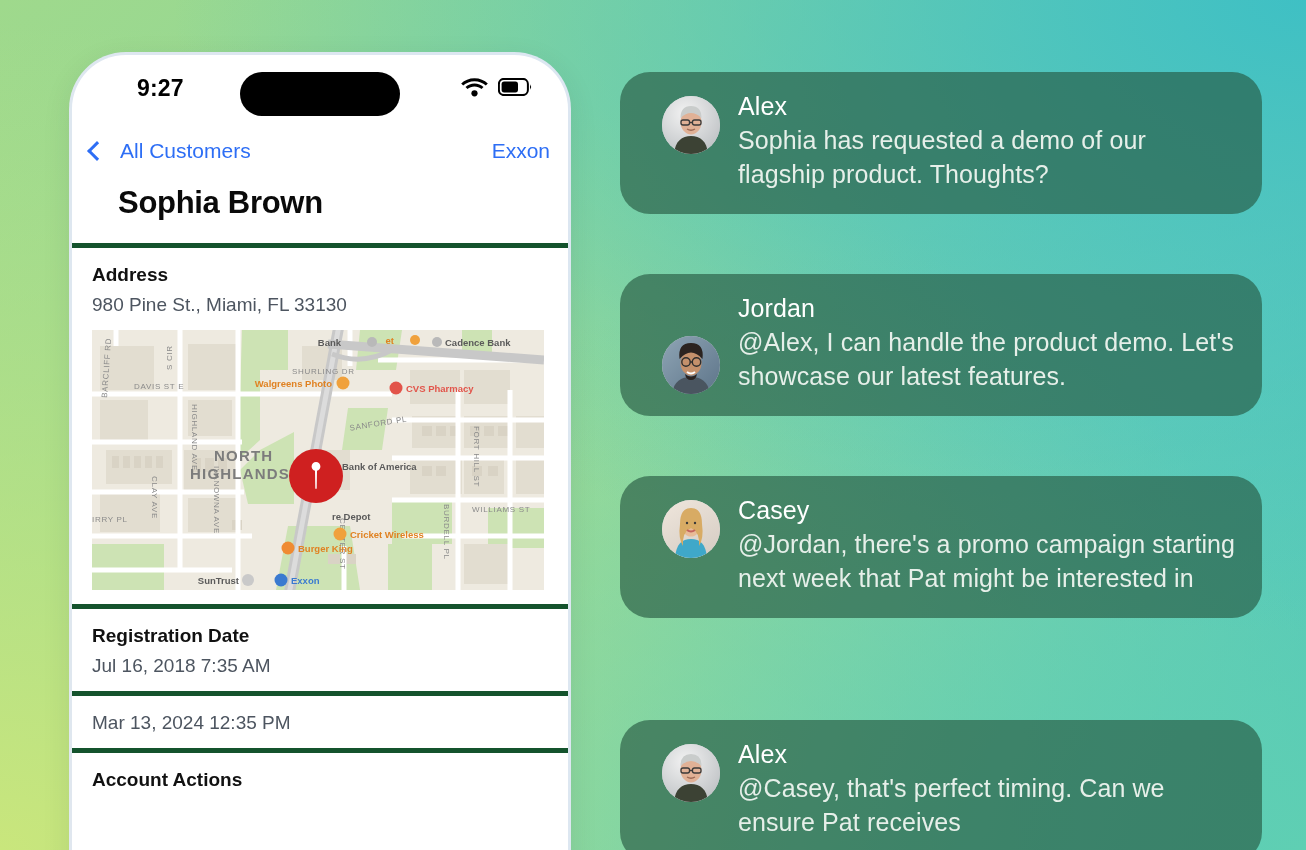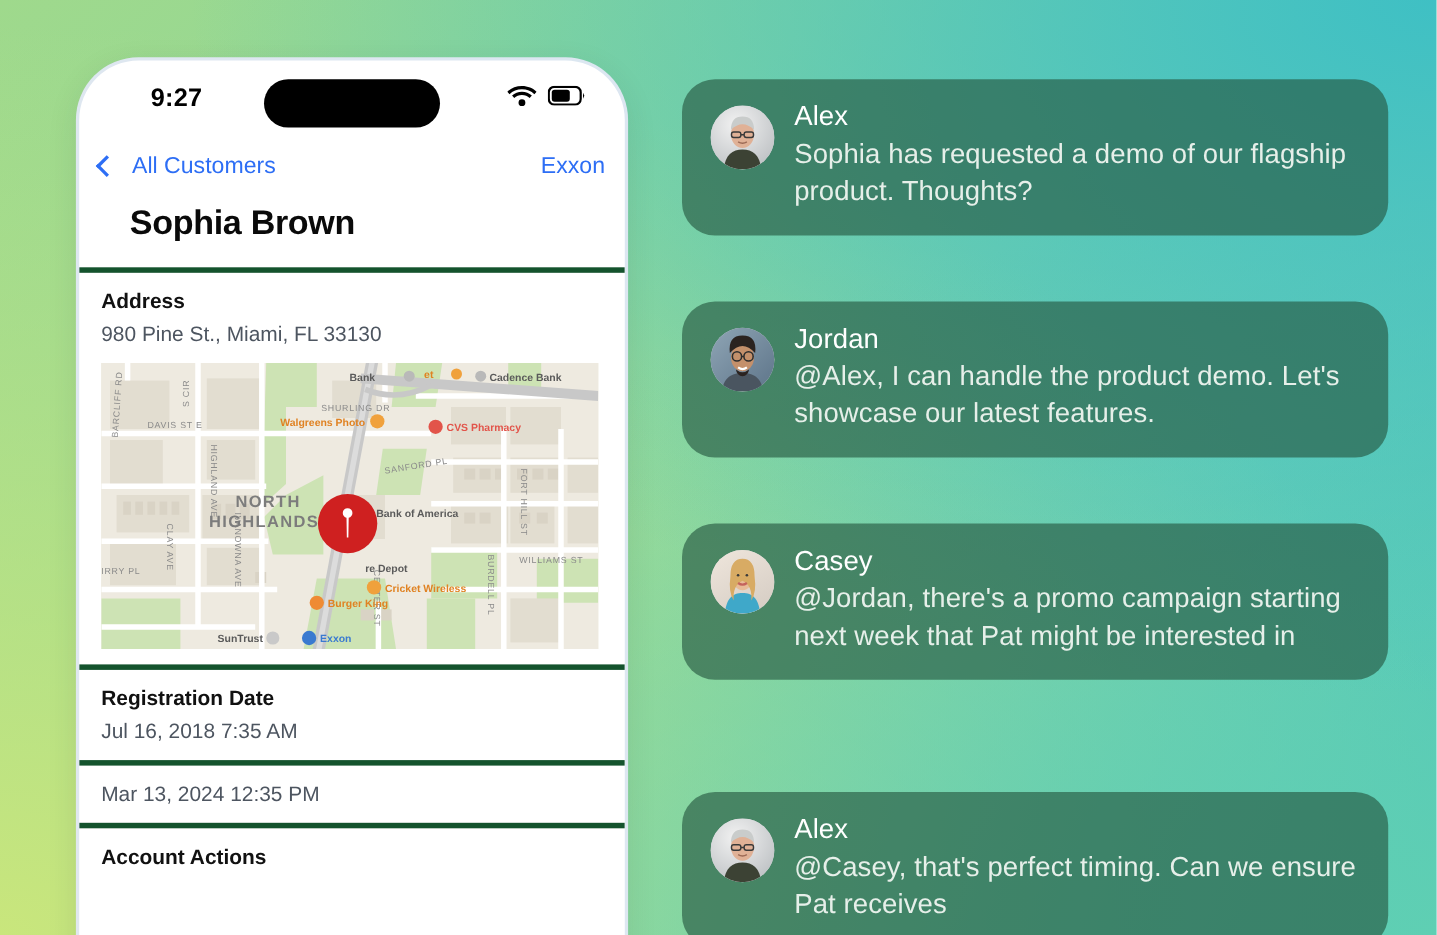--- a/index.html
+++ b/index.html
@@ -146,21 +146,21 @@
     width: 686px;
     height: 850px;
     overflow: hidden;
   }
   .msg-card {
     position: absolute;
     left: 0;
     width: 642px;
     background: rgba(36,84,62,0.62);
     border-radius: 30px;
-    padding: 20px 26px 22px 26px;
+    padding: 20px 26px 22px 42px;
     box-sizing: border-box;
     display: flex;
     gap: 18px;
   }
   .avatar {
     flex: 0 0 auto;
     width: 58px;
     height: 58px;
     border-radius: 50%;
     overflow: hidden;
@@ -414,21 +414,21 @@
           <path d="M27.5 26.5 h3" stroke="#3a3a3a" stroke-width="1.3"></path>
           <path d="M25 33 q4 2.5 8 0" stroke="#9c6a55" stroke-width="1.3" fill="none"></path>
         </svg>
       </div>
       <div class="msg-body">
         <div class="msg-author">Alex</div>
         <div class="msg-text">Sophia has requested a demo of our flagship product. Thoughts?</div>
       </div>
     </div>
 
-    <div class="msg-card" style="top:274px;">
+    <div class="msg-card" style="top:274px;align-items:flex-end;">
       <div class="avatar">
         <svg viewBox="0 0 58 58" width="58" height="58">
           <defs>
               <linearGradient id="agJ" x1="0" y1="0" x2="1" y2="1">
             <stop offset="0%" stop-color="#8fa5b5"></stop>
                 <stop offset="100%" stop-color="#5d7489"></stop>
           </linearGradient>
             </defs>
           <rect width="58" height="58" fill="url(#agJ)"></rect>
           <path d="M10 58 c2-13 9-17 19-17 s17 4 19 17 z" fill="#4a5560"></path>

